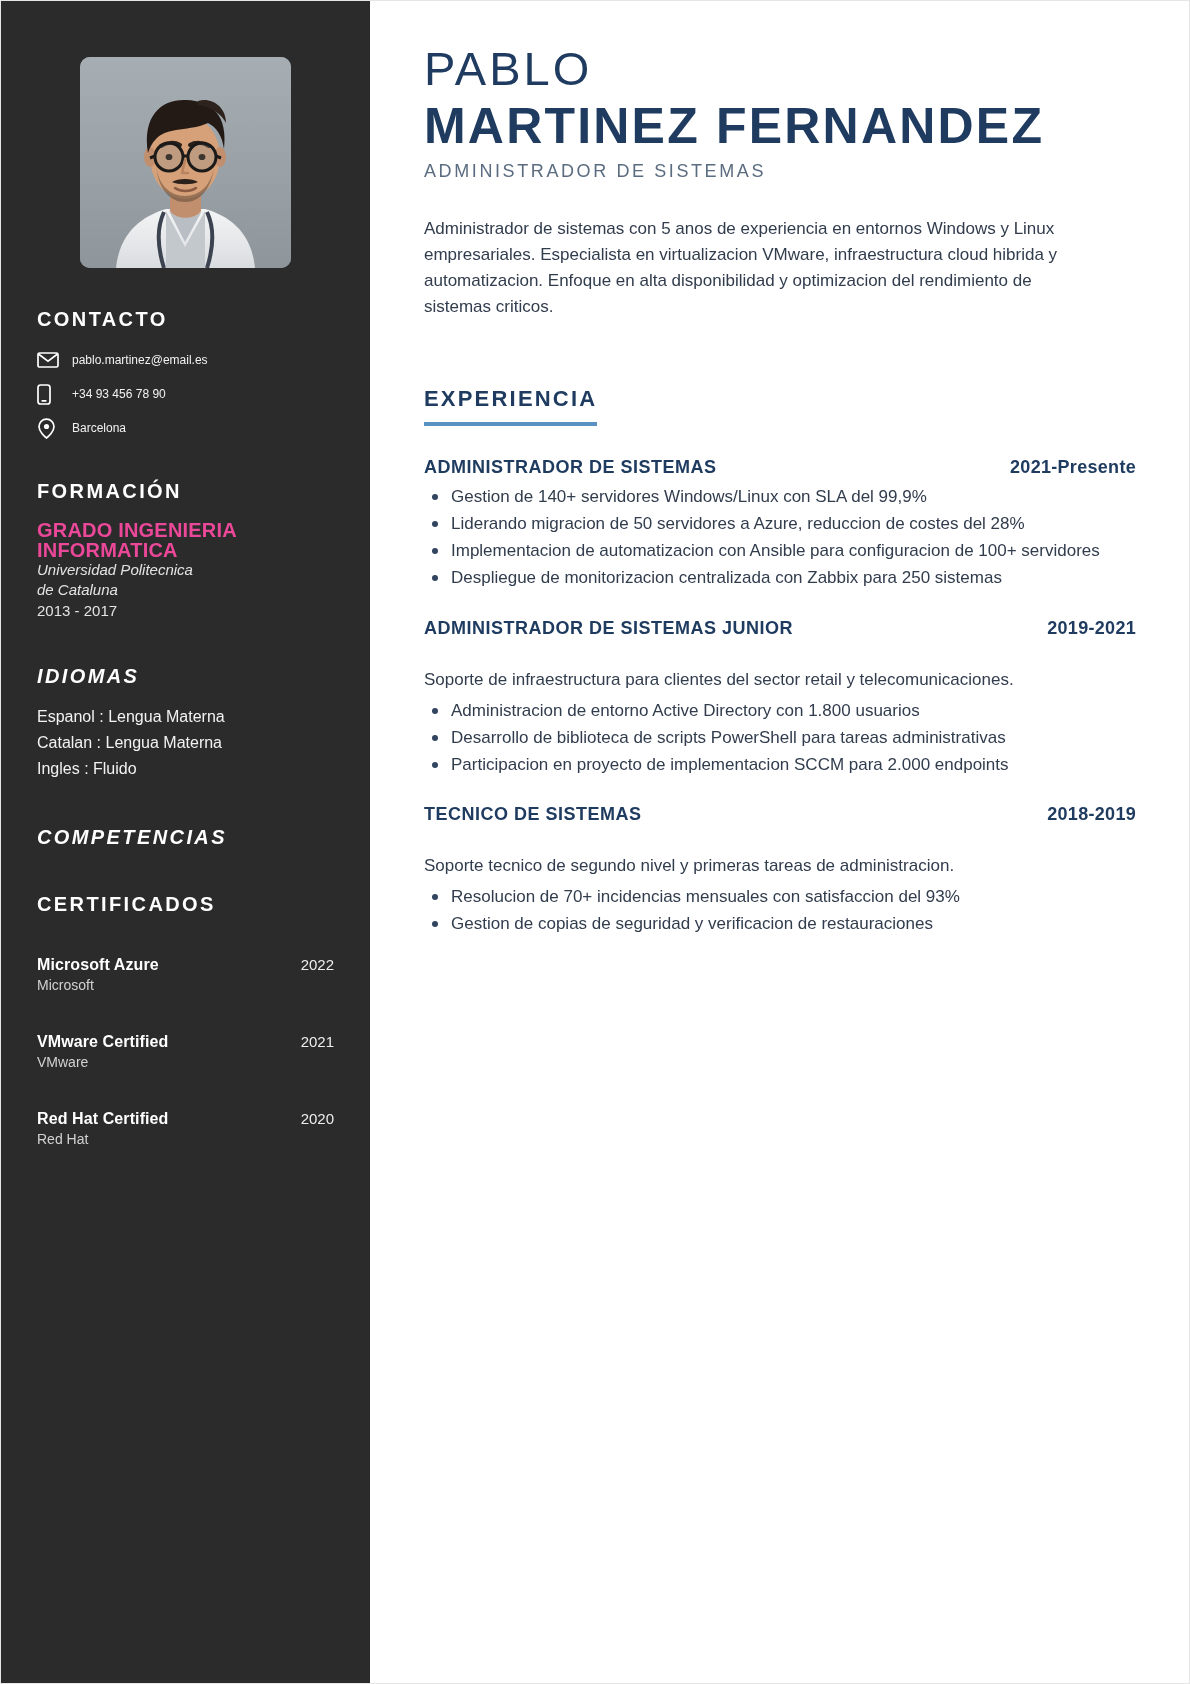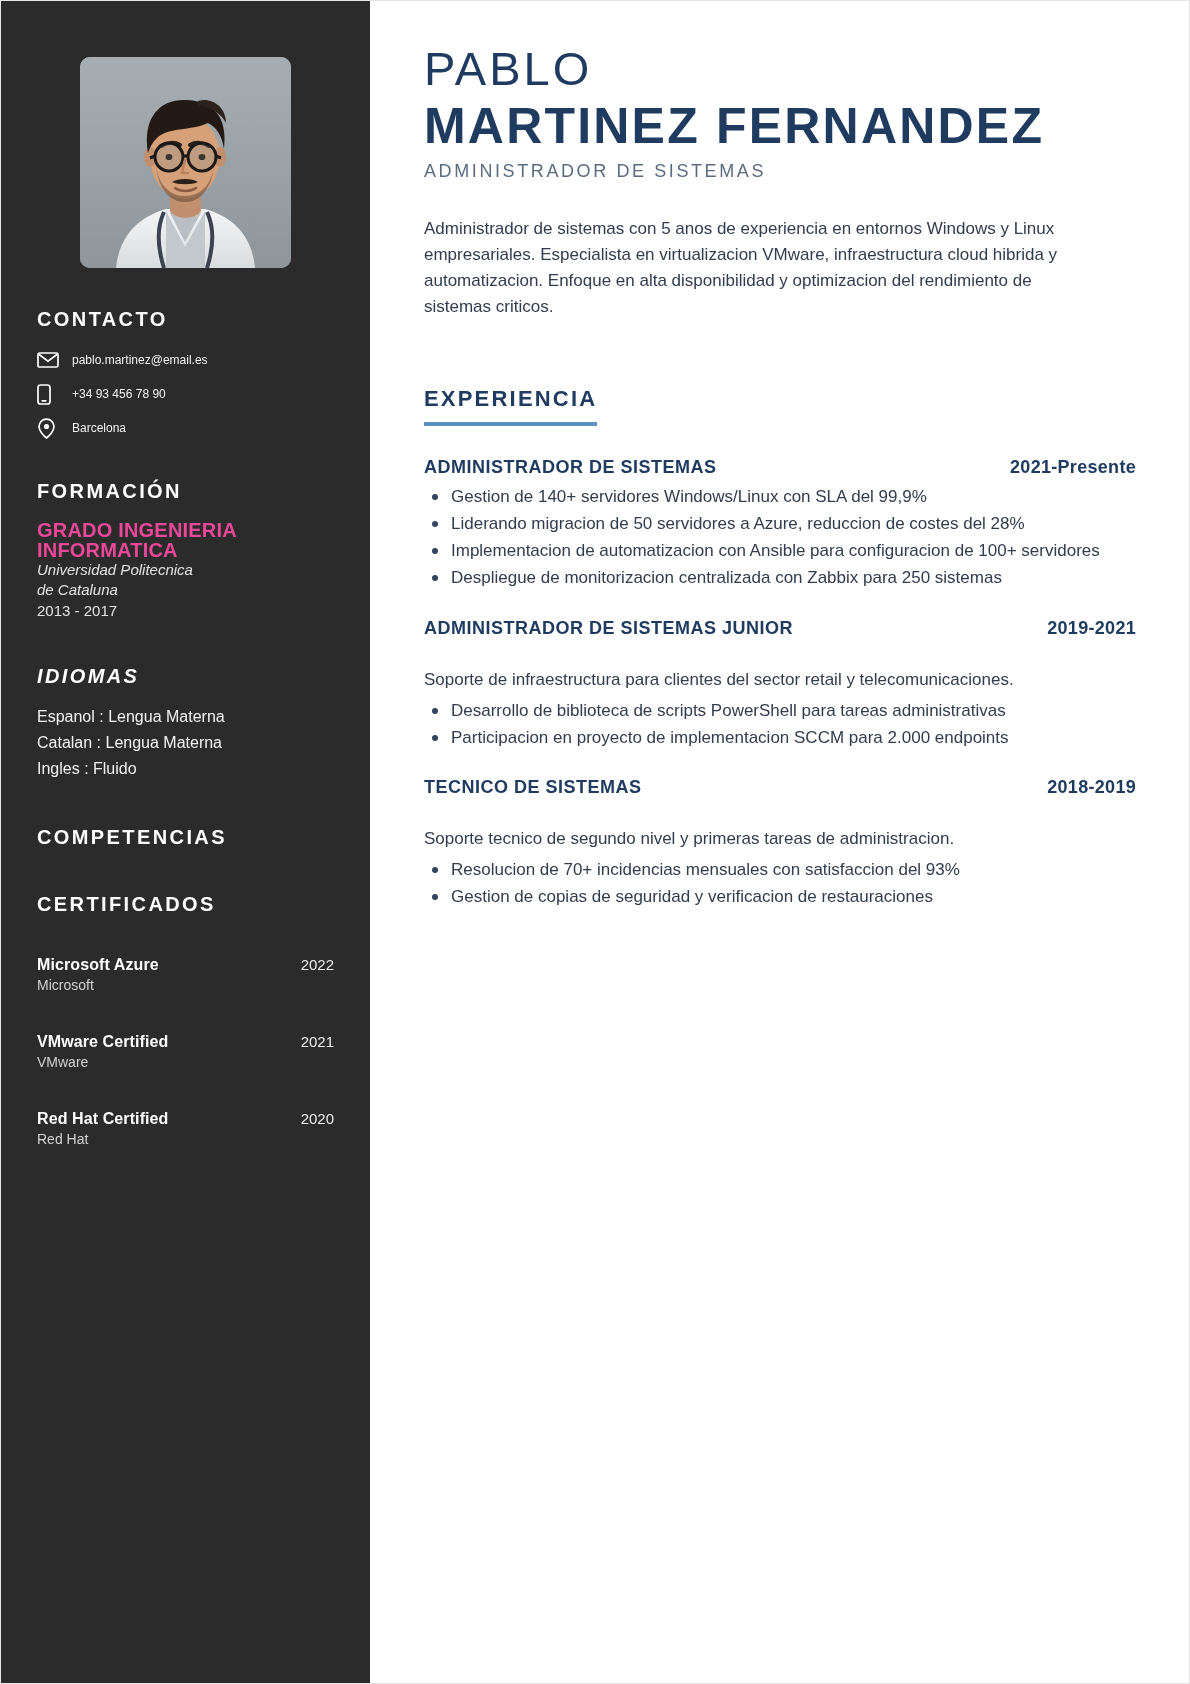--- a/index.html
+++ b/index.html
@@ -47,21 +47,21 @@
     color: #ffffff;
     font-size: 20px;
     font-weight: bold;
     letter-spacing: 2.4px;
     margin: 0;
     padding: 0;
   }
   .sh-contacto { margin-top: 40px; }
   .sh-formacion { margin-top: 41px; }
   .sh-idiomas { margin-top: 43px; font-style: italic; }
-  .sh-competencias { margin-top: 44px; }
+  .sh-competencias { margin-top: 44px; font-style: italic; }
   .sh-certificados { margin-top: 44px; }
 
   .contact-list { margin-top: 18px; }
   .contact-row {
     display: flex;
     align-items: center;
     margin-bottom: 12px;
     min-height: 22px;
   }
   .contact-icon {
@@ -414,20 +414,21 @@
         </ul>
       </div>
 
       <div class="exp-item exp-gap-2">
         <div class="exp-head">
           <span class="exp-role">ADMINISTRADOR DE SISTEMAS JUNIOR</span>
           <span class="exp-dates">2019-2021</span>
         </div>
         <div class="exp-desc">Soporte de infraestructura para clientes del sector retail y telecomunicaciones.</div>
         <ul class="exp-bullets">
+          <li>Administracion de entorno Active Directory con 1.800 usuarios</li>
           <li>Desarrollo de biblioteca de scripts PowerShell para tareas administrativas</li>
           <li>Participacion en proyecto de implementacion SCCM para 2.000 endpoints</li>
         </ul>
       </div>
 
       <div class="exp-item">
         <div class="exp-head">
           <span class="exp-role">TECNICO DE SISTEMAS</span>
           <span class="exp-dates">2018-2019</span>
         </div>

